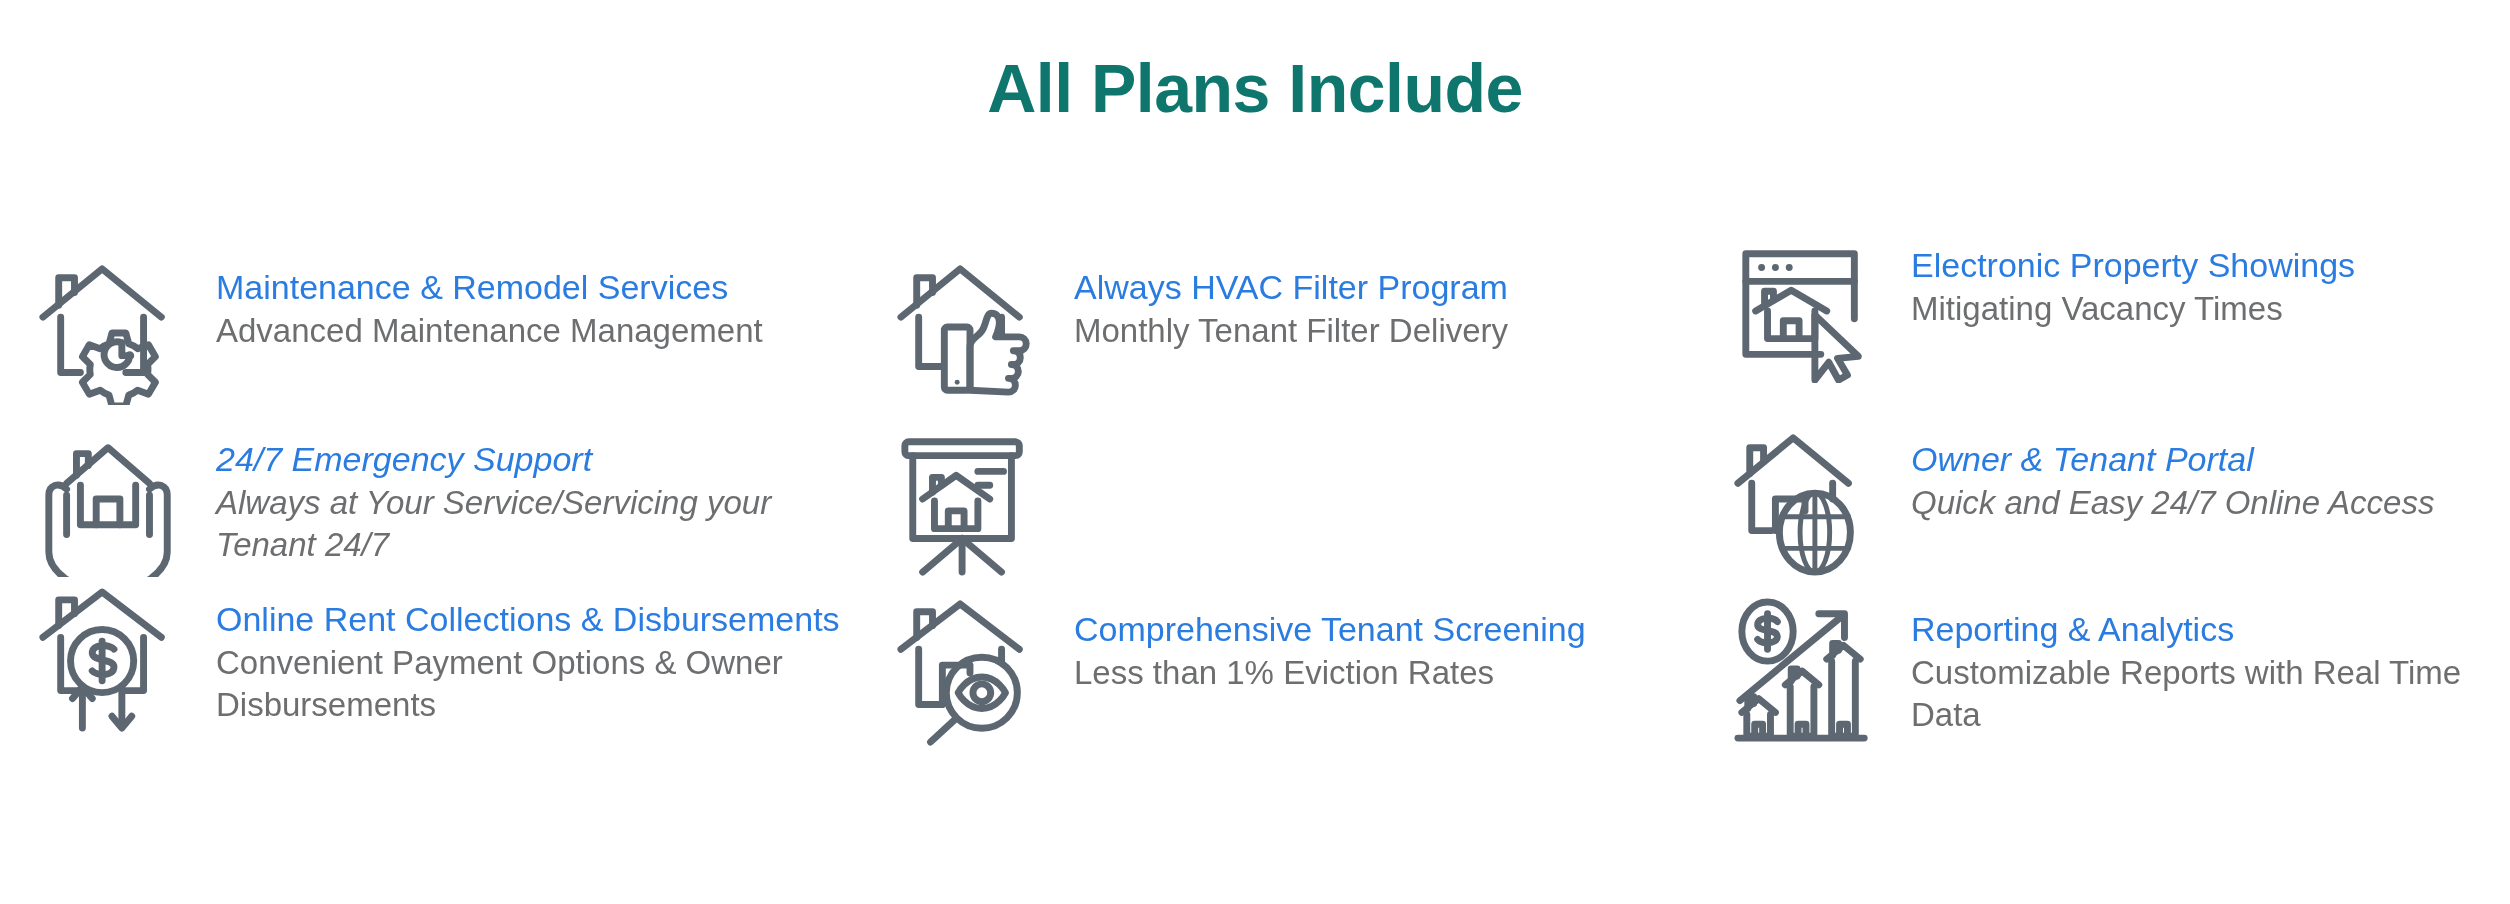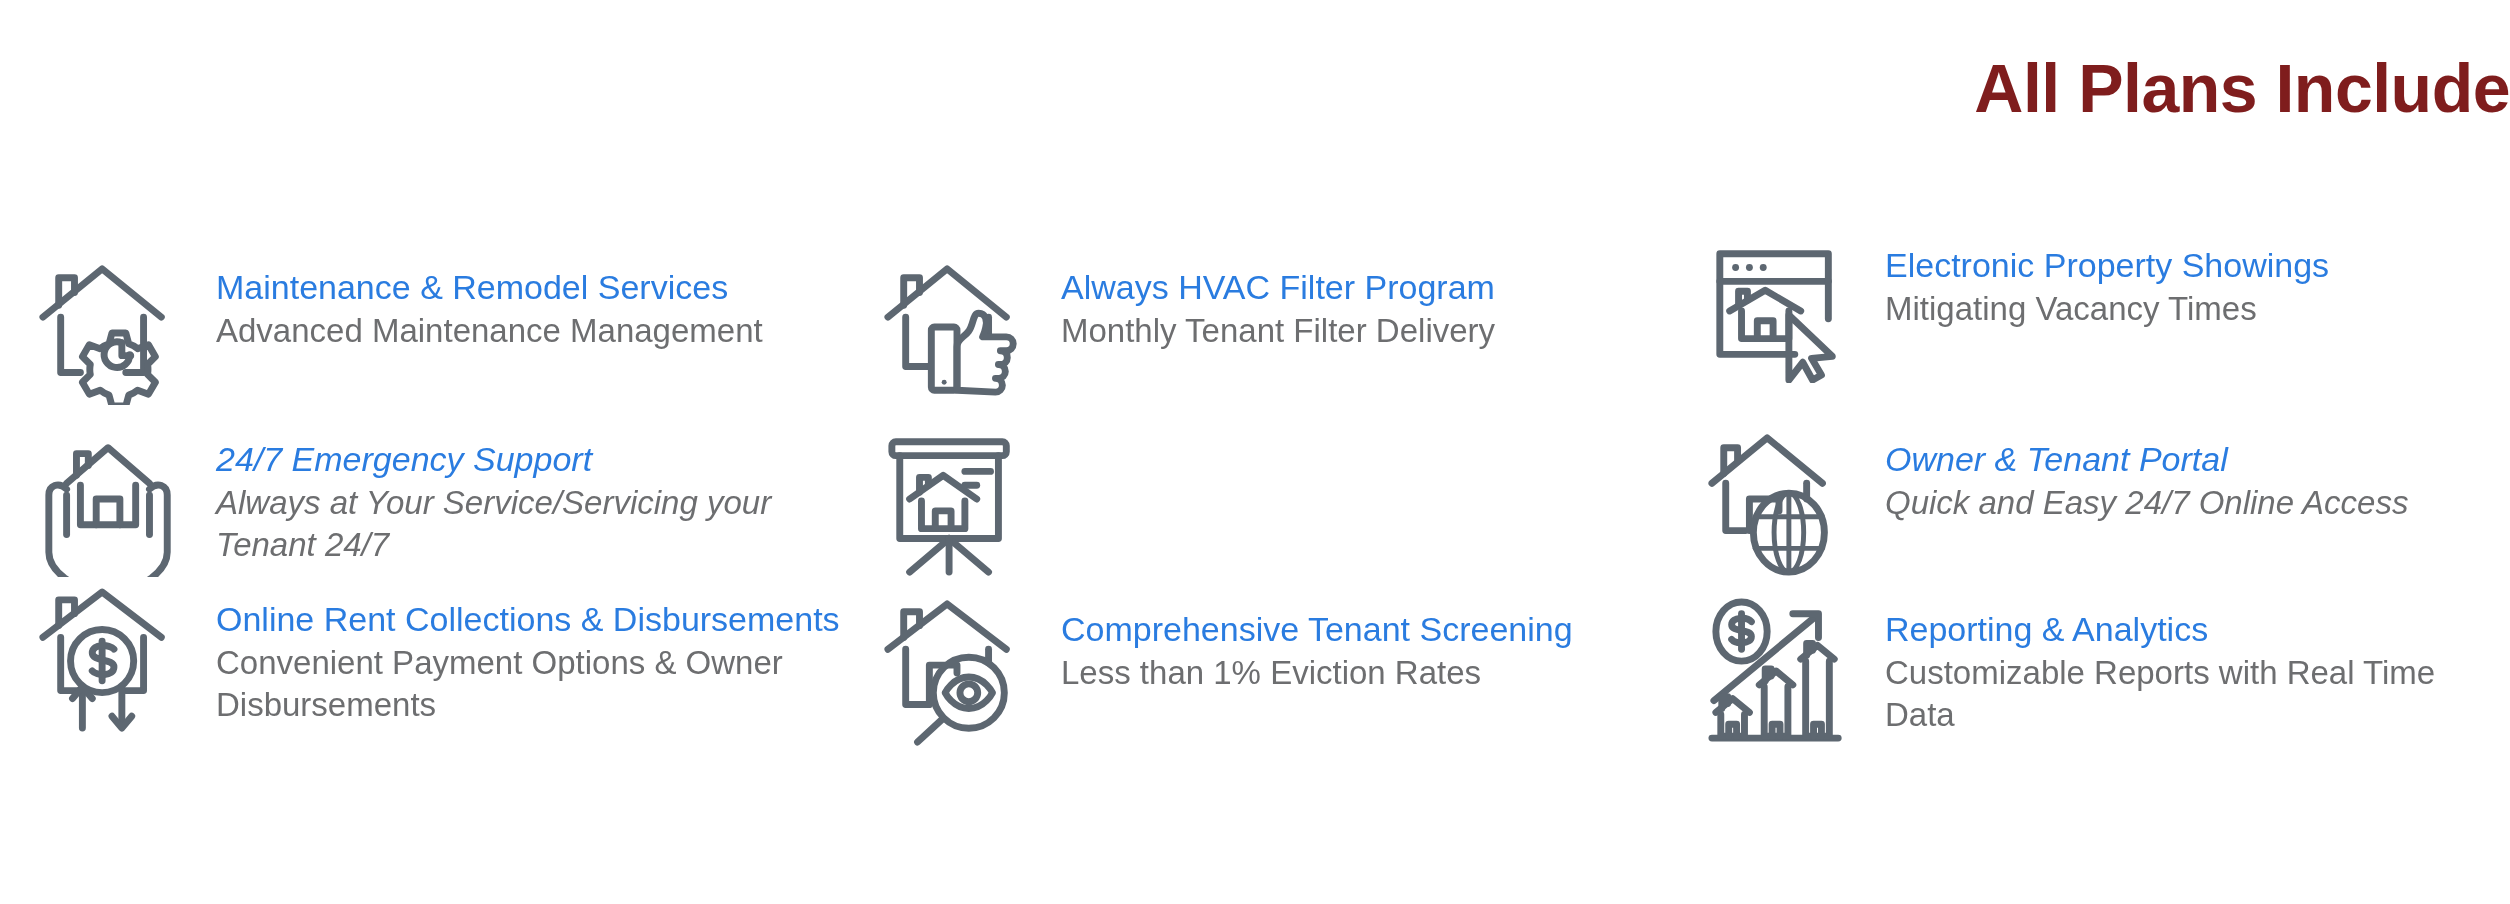--- a/index.html
+++ b/index.html
@@ -21,39 +21,39 @@
     height: 904px;
     background: #ffffff;
   }
 
   
   .page-title {
     position: absolute;
     top: 8px;
     left: 0;
     width: 2510px;
-    text-align: right;
+    text-align: center;
     font-size: 68px;
     font-weight: bold;
-    color: #7f1d1d;
+    color: #0f766e;
     letter-spacing: -0.5px;
     line-height: 1.0;
     white-space: nowrap;
   }
 
   
   .features {
     position: absolute;
     top: 255px;
     left: 0;
     width: 2510px;
     display: grid;
     grid-template-columns: 845px 840px 825px;
     grid-template-rows: auto auto auto;
-    column-gap: 0px;
+    column-gap: 13px;
   }
 
   .feature {
     display: flex;
     align-items: flex-start;
     padding-left: 36px;
   }
   
   .col3 { padding-left: 20px; }
 

